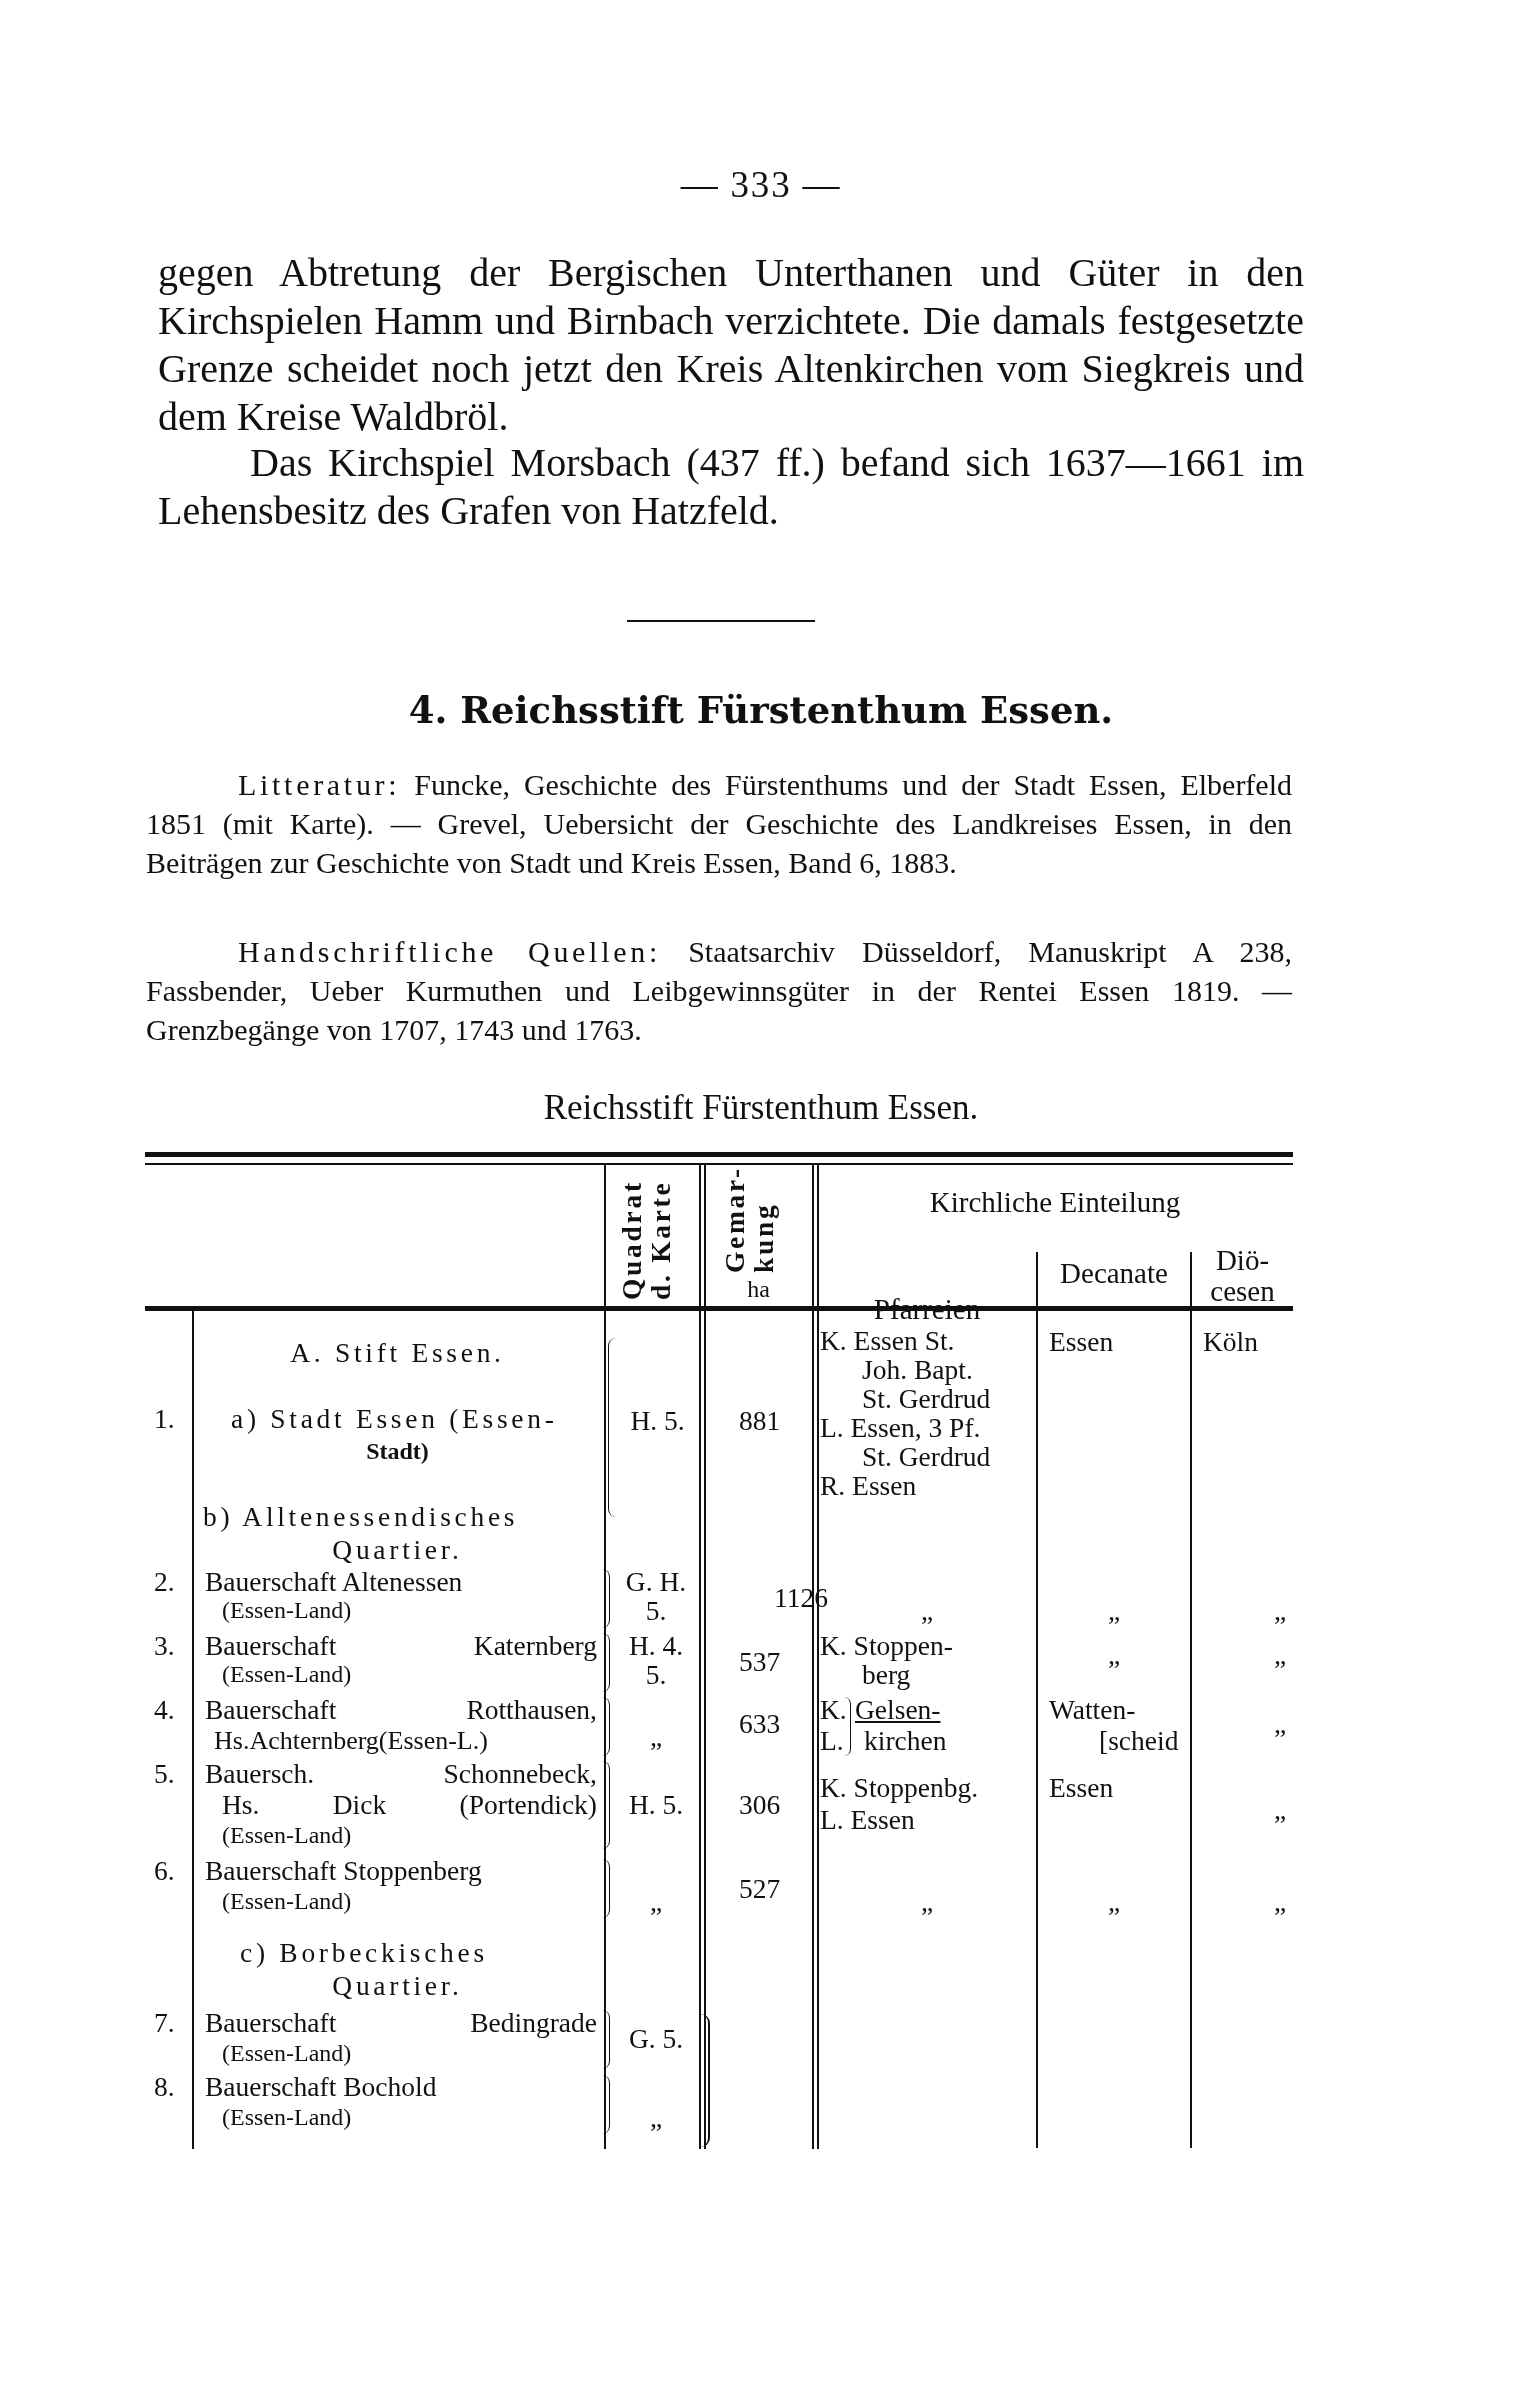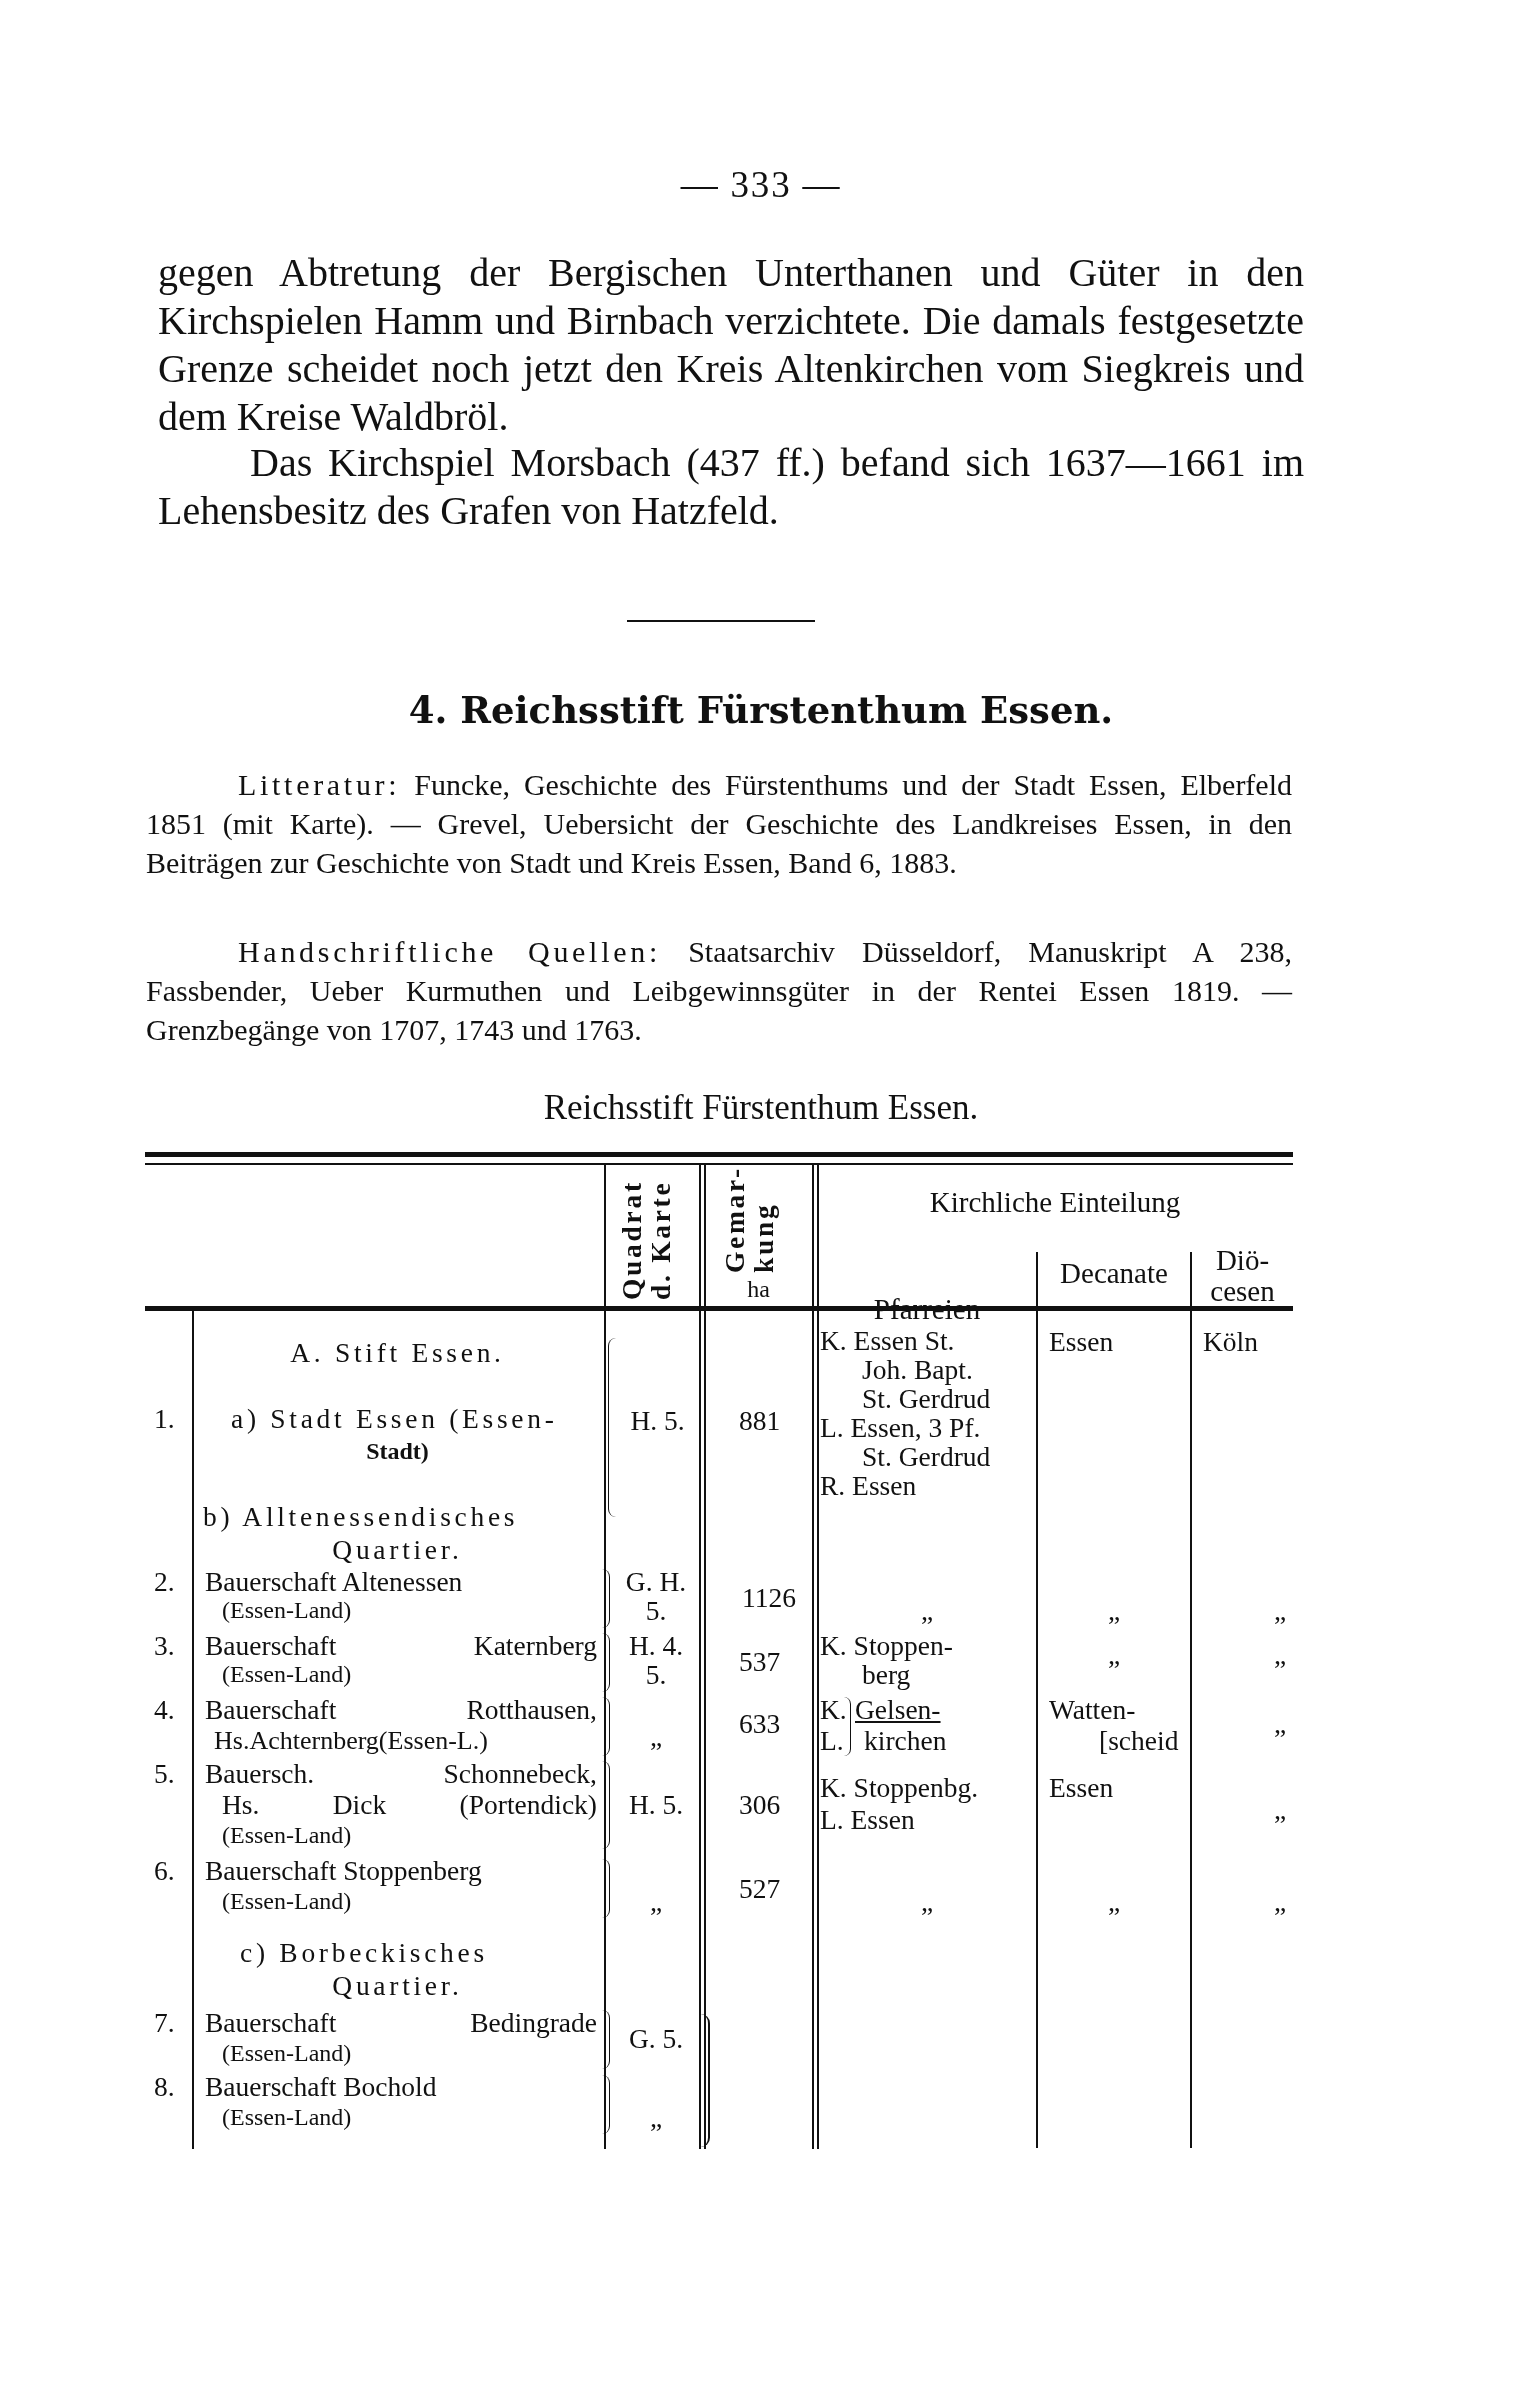--- a/index.html
+++ b/index.html
@@ -101,21 +101,21 @@
   </div>
   <div class="cell" style="top:1326px;left:1049px;">Essen</div>
   <div class="cell" style="top:1326px;left:1203px;">Köln</div>
 
   <div class="cell" style="top:1566px;left:154px;">2.</div>
   <div class="cell" style="top:1566px;left:205px;">Bauerschaft Altenessen</div>
   <div class="cell" style="top:1595px;left:222px;font-size:24px;">(Essen-Land)</div>
   <div class="brace-r" style="top:1569px;left:602px;height:59px;"></div>
   <div class="cell ctr" style="top:1566px;left:615px;width:82px;">G. H.</div>
   <div class="cell ctr" style="top:1595px;left:615px;width:82px;">5.</div>
-  <div class="cell ctr" style="top:1582px;left:707px;width:124px;">1126</div>
+  <div class="cell ctr" style="top:1582px;left:707px;width:124px;padding-left:32px;">1126</div>
   <div class="cell ctr" style="top:1595px;left:818px;width:218px;">„</div>
   <div class="cell ctr" style="top:1595px;left:1038px;width:152px;">„</div>
   <div class="cell" style="top:1595px;left:1274px;">„</div>
 
   <div class="cell" style="top:1630px;left:154px;">3.</div>
   <div class="cell" style="top:1630px;left:205px;width:392px;text-align:justify;text-align-last:justify;">Bauerschaft Katernberg</div>
   <div class="cell" style="top:1659px;left:222px;font-size:24px;">(Essen-Land)</div>
   <div class="brace-r" style="top:1633px;left:602px;height:59px;"></div>
   <div class="cell ctr" style="top:1630px;left:615px;width:82px;">H. 4.</div>
   <div class="cell ctr" style="top:1659px;left:615px;width:82px;">5.</div>

